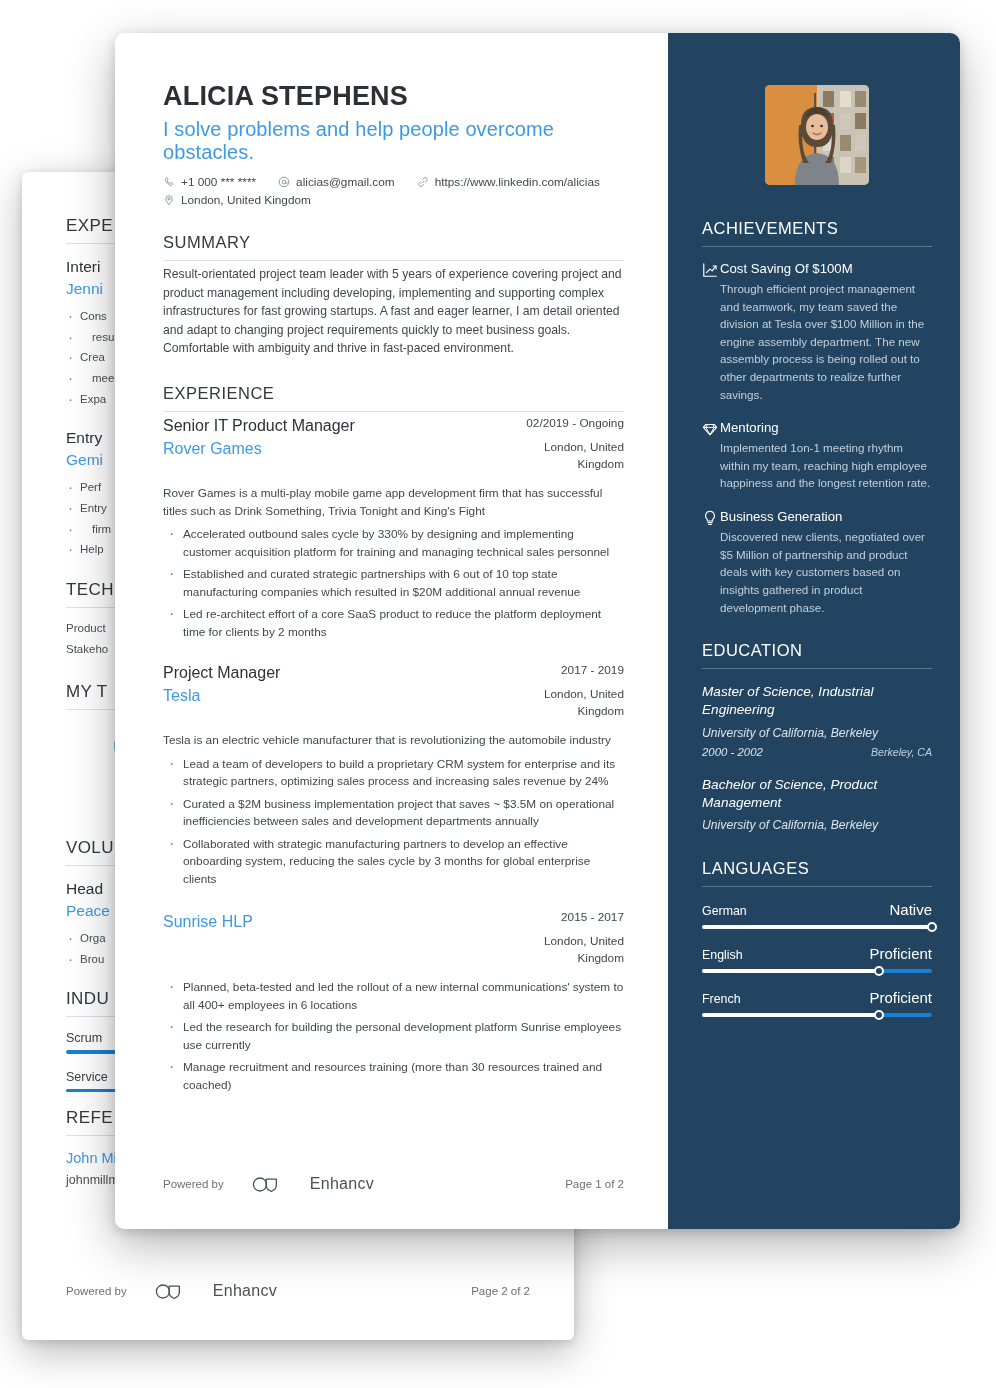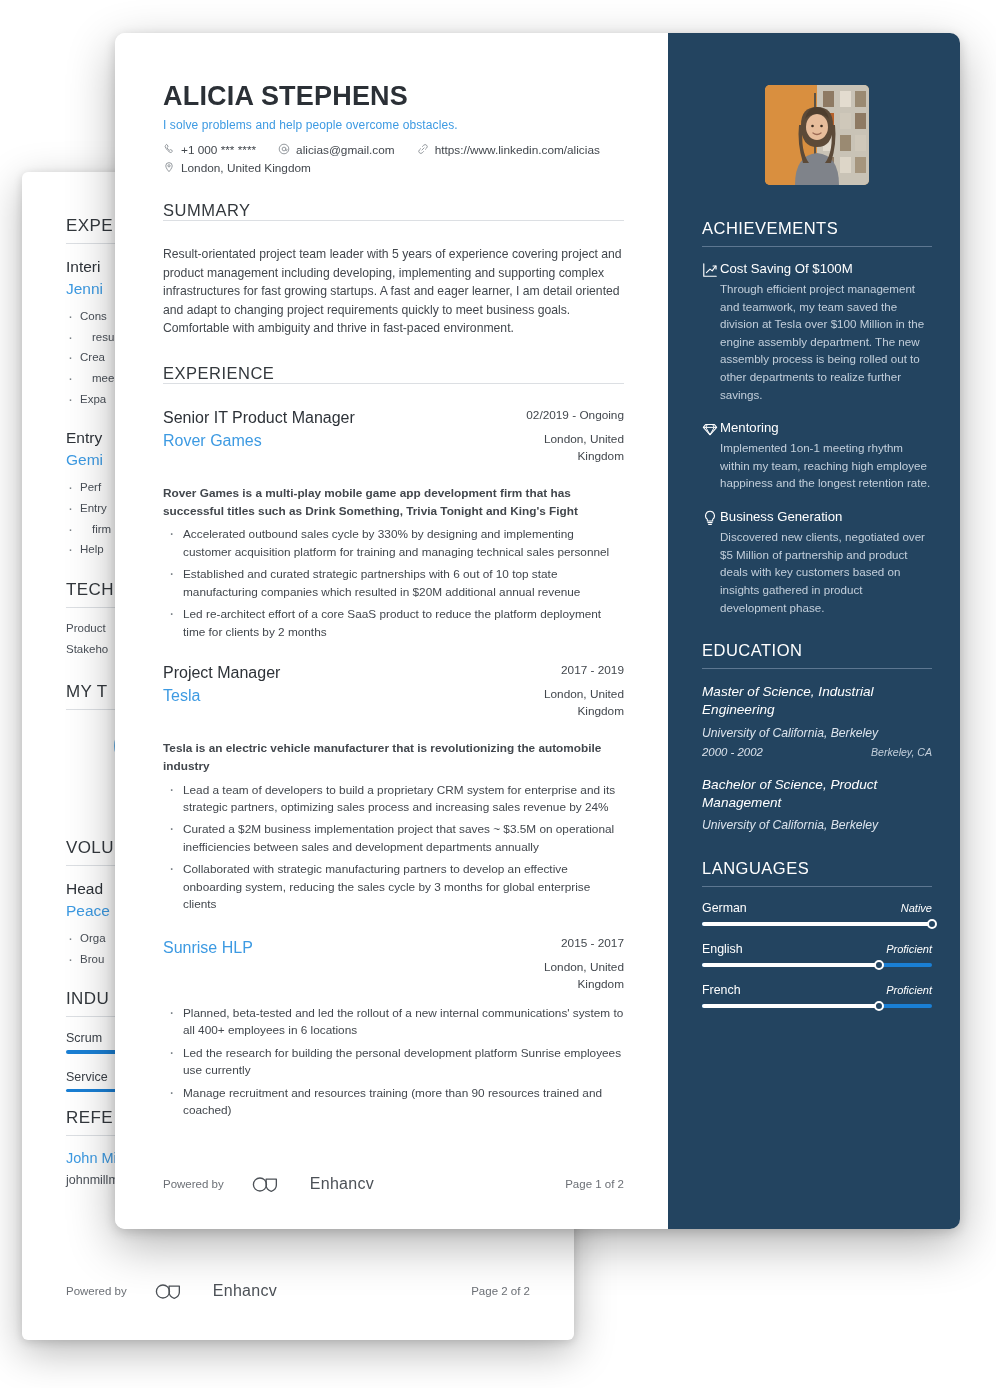--- a/index.html
+++ b/index.html
@@ -59,42 +59,42 @@
     position: absolute; left: 115px; top: 33px;
     width: 845px; height: 1196px;
     border-radius: 10px; overflow: hidden;
     box-shadow: 0 16px 48px rgba(0,0,0,.30), 0 3px 12px rgba(0,0,0,.16);
     display: flex;
   }
   .main-col { width: 553px; background: #ffffff; padding: 48px 44px 0 48px; position: relative; }
   .side-col { width: 292px; background: #234460; padding: 52px 28px 0 34px; color: #fff; }
 
   .name { font-size: 27px; font-weight: bold; color: #2b3036; letter-spacing: .2px; }
-  .tagline { font-size: 12px; color: #3d9ae2; margin-top: 6px; letter-spacing: .1px; }
+  .tagline { font-size: 20px; color: #3d9ae2; margin-top: 6px; letter-spacing: .1px; }
   .contacts { margin-top: 11px; display: flex; flex-wrap: wrap; gap: 4px 22px; }
-  .ct { display: flex; gap: 6px; font-size: 11.8px; color: #42474d; }
+  .ct { display: flex; align-items: center; gap: 6px; font-size: 11.8px; color: #42474d; }
   .ct svg { flex: 0 0 auto; }
 
   .sec-h {
     font-size: 16.5px; color: #33383d; letter-spacing: .5px;
-    padding-bottom: 0; border-bottom: 1px solid #dcdfe3; margin-bottom: 24px;
+    padding-bottom: 8px; border-bottom: 1px solid #dcdfe3; margin-bottom: 4px;
   }
   .sec { margin-top: 26px; }
   .summary-txt { font-size: 12.2px; color: #42474d; line-height: 1.52; }
 
   .job { margin-bottom: 4px; }
   .job + .job { margin-top: 22px; }
   .job-top { display: flex; justify-content: space-between; align-items: flex-start; }
   .job-left { flex: 1 1 auto; padding-right: 14px; }
   .job-right { flex: 0 0 auto; width: 118px; text-align: right; }
   .job-title { font-size: 16px; color: #2d3238; line-height: 1.3; }
   .job-co { font-size: 16px; color: #3d9ae2; margin-top: 3px; }
   .job-date { font-size: 11.8px; color: #42474d; }
   .job-loc { font-size: 11.8px; color: #42474d; margin-top: 9px; line-height: 1.45; }
-  .job-desc { font-size: 11.8px; color: #42474d; line-height: 1.5; margin-top: 20px; font-weight: bold; }
+  .job-desc { font-size: 11.8px; color: #42474d; line-height: 1.5; margin-top: 12px; }
   .bullets { margin-top: 6px; }
   .bullet { font-size: 11.8px; color: #42474d; line-height: 1.48;
             position: relative; padding-left: 20px; margin-bottom: 5px; }
   .bullet::before { content: "·"; position: absolute; left: 6px; top: -4px; font-size: 16px; color: #7b8288; }
 
   .front-footer {
     position: absolute; left: 48px; right: 44px; bottom: 36px;
     display: flex; align-items: center; justify-content: space-between;
   }
 
@@ -118,21 +118,21 @@
   .edu { margin-bottom: 18px; font-style: italic; }
   .edu-deg { font-size: 13.6px; color: #ffffff; line-height: 1.34; }
   .edu-school { font-size: 12.2px; color: #dbe3ec; margin-top: 5px; line-height: 1.34; }
   .edu-meta { display: flex; justify-content: space-between; margin-top: 5px; }
   .edu-date { font-size: 11.4px; color: #dbe3ec; }
   .edu-loc { font-size: 10.6px; color: #c3cfdb; }
 
   .lang { margin-bottom: 16px; }
   .lang-row { display: flex; justify-content: space-between; align-items: baseline; margin-bottom: 7px; }
   .lang-name { font-size: 12.4px; color: #ffffff; }
-  .lang-lvl { font-size: 11px; color: #ffffff; font-style: italic; }
+  .lang-lvl { font-size: 15px; color: #ffffff; }
   .slider { position: relative; height: 4px; width: 100%; }
   .slider-track { position: absolute; inset: 0; background: #1a7fd4; border-radius: 3px; }
   .slider-fill { position: absolute; left: 0; top: 0; bottom: 0; background: #ffffff; border-radius: 3px; }
   .slider-knob {
     position: absolute; top: 50%; width: 10px; height: 10px; border-radius: 50%;
     background: #234460; border: 2px solid #ffffff; transform: translate(-50%, -50%);
   }
 </style>
 </head>
 <body>
@@ -299,21 +299,21 @@
               <div class="job-co">Sunrise HLP</div>
             </div>
             <div class="job-right">
               <div class="job-date">2015 - 2017</div>
               <div class="job-loc">London, United Kingdom</div>
             </div>
           </div>
           <div class="bullets" style="margin-top:12px">
             <div class="bullet">Planned, beta-tested and led the rollout of a new internal communications' system to all 400+ employees in 6 locations</div>
             <div class="bullet">Led the research for building the personal development platform Sunrise employees use currently</div>
-            <div class="bullet">Manage recruitment and resources training (more than 90 resources trained and coached)</div>
+            <div class="bullet">Manage recruitment and resources training (more than 30 resources trained and coached)</div>
           </div>
         </div>
       </div>
 
       <div class="front-footer">
         <div class="pw">
           <span class="pw-label">Powered by</span>
           <svg class="pw-logo" viewBox="0 0 34 19">
             <circle cx="9" cy="9.5" r="7.4" fill="none" stroke="#4c5157" stroke-width="1.5"></circle>
             <path d="M16 3.4 L27.6 3.4 L27.6 10.2 Q27.6 15.4 21.8 17.2 Q16 15.4 16 10.2 Z" fill="none" stroke="#4c5157" stroke-width="1.5" stroke-linejoin="round"></path>

